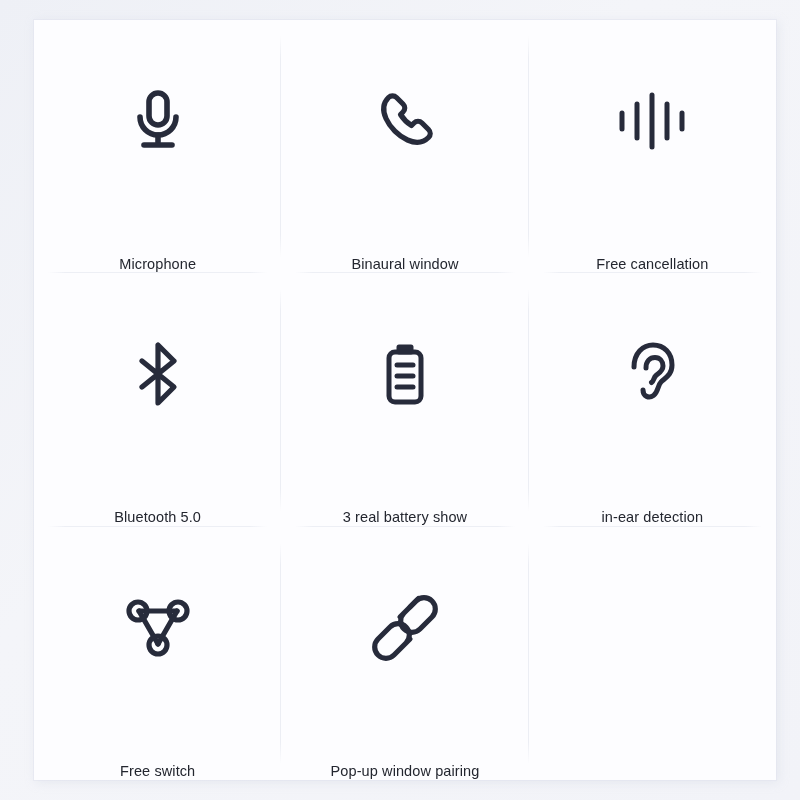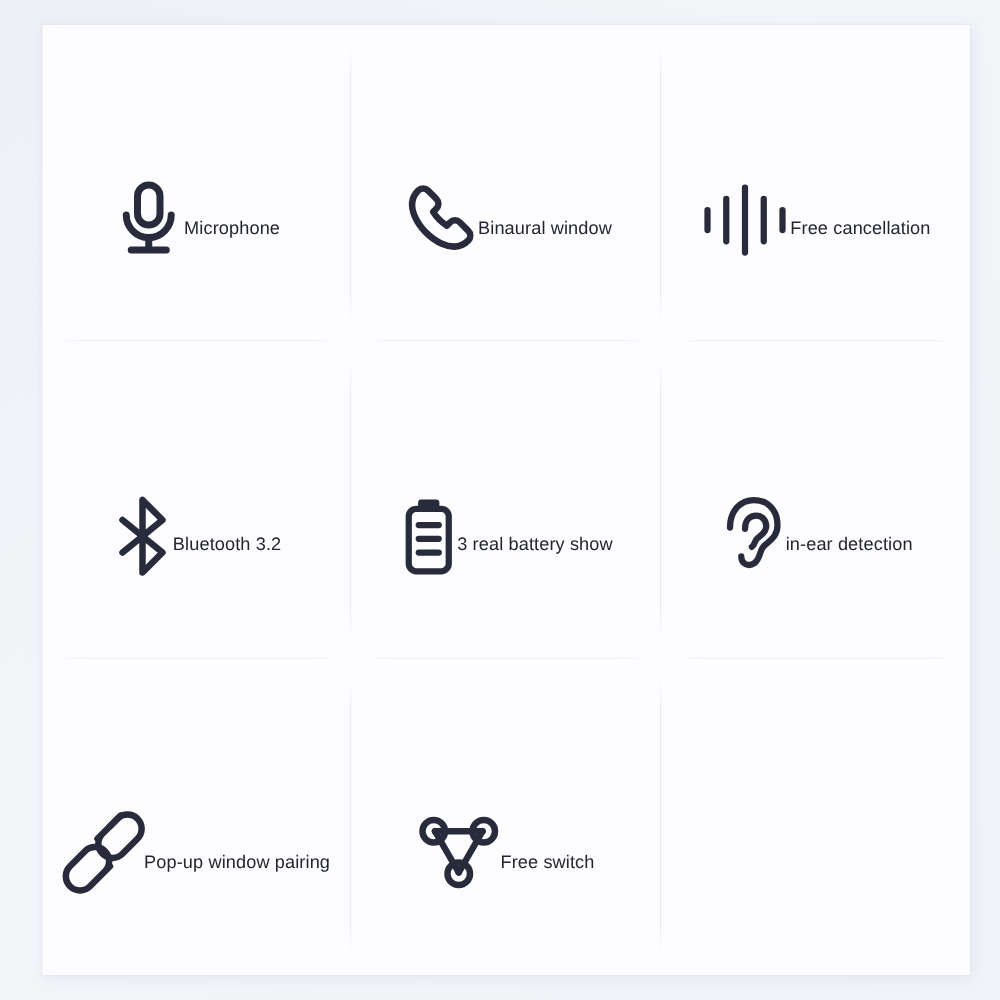--- a/index.html
+++ b/index.html
@@ -41,22 +41,23 @@
     width: 742px;
     height: 760px;
     display: grid;
     grid-template-columns: repeat(3, 1fr);
     grid-template-rows: repeat(3, 1fr);
   }
 
   .cell {
     position: relative;
     display: flex;
+    flex-direction: column;
     align-items: center;
-    justify-content: center;
+    justify-content: space-between;
     box-sizing: border-box;
     padding-top: 58px;
   }
 
   
   .cell.col-0::after,
   .cell.col-1::after {
     content: "";
     position: absolute;
     right: 0;
@@ -151,21 +152,21 @@
         </div>
         <div class="feature-label">Free cancellation</div>
       </div>
 
       <div class="cell row-1 col-0">
         <div class="icon-wrap">
           <svg width="48" height="66" viewBox="0 0 48 66" fill="none" stroke="#272b3b" stroke-width="5.2" stroke-linecap="round" stroke-linejoin="round">
             <path d="M24 4 L24 62 L40 46 L8 20 M8 46 L40 20 L24 4"></path>
           </svg>
         </div>
-        <div class="feature-label">Bluetooth 3.2</div>
+        <div class="feature-label">Bluetooth 5.0</div>
       </div>
 
       <div class="cell row-1 col-1">
         <div class="icon-wrap">
           <svg width="46" height="68" viewBox="0 0 46 68" fill="none" stroke="#272b3b" stroke-width="5" stroke-linecap="round" stroke-linejoin="round">
             <path d="M17 7 h12 v5 h-12 z"></path>
             <rect x="7" y="12" width="32" height="50" rx="6" ry="6"></rect>
             <line x1="15" y1="25" x2="31" y2="25"></line>
             <line x1="15" y1="36" x2="31" y2="36"></line>
             <line x1="15" y1="47" x2="31" y2="47"></line>
@@ -177,43 +178,43 @@
       <div class="cell row-1 col-2">
         <div class="icon-wrap">
           <svg width="54" height="68" viewBox="0 0 54 68" fill="none" stroke="#272b3b" stroke-width="5" stroke-linecap="round" stroke-linejoin="round">
             <path d="M9 27 C9 13 18 5 28 5 C39 5 47 13 47 25 C47 35 40 38 36 42
                      C32.5 45.5 33.5 52 28.5 55.5 C24 58.7 18 56.5 18 50"></path>
             <path d="M21 28 C21 21 25 17.5 30 17.5 C35 17.5 38 21.5 38 26
                      C38 31 33.5 33.5 31 35.5 C28.5 37.5 29 41 26.5 42.5"></path>
           </svg>
         </div>
         <div class="feature-label">in-ear detection</div>
-      </div>
-
-      <div class="cell row-2 col-1">
-        <div class="icon-wrap">
-          <svg width="64" height="64" viewBox="0 0 64 64" fill="none" stroke="#272b3b" stroke-width="5.2" stroke-linecap="round" stroke-linejoin="round">
-            <path d="M37 11 L45.5 2.5"></path>
-            <path d="M27 21 L43 5 A11.3 11.3 0 0 1 59 21 L47 33 A11.3 11.3 0 0 1 31 17"></path>
-            <path d="M37 43 L21 59 A11.3 11.3 0 0 1 5 43 L17 31 A11.3 11.3 0 0 1 33 47"></path>
-          </svg>
-        </div>
-        <div class="feature-label">Pop-up window pairing</div>
       </div>
 
       <div class="cell row-2 col-0">
         <div class="icon-wrap">
           <svg width="66" height="62" viewBox="0 0 66 62" fill="none" stroke="#272b3b" stroke-width="5.2" stroke-linecap="round" stroke-linejoin="round">
             <line x1="14" y1="14" x2="52" y2="14"></line>
             <line x1="14" y1="14" x2="33" y2="47"></line>
             <line x1="52" y1="14" x2="33" y2="47"></line>
             <circle cx="13" cy="14" r="9"></circle>
             <circle cx="53" cy="14" r="9"></circle>
             <circle cx="33" cy="48" r="9"></circle>
           </svg>
         </div>
         <div class="feature-label">Free switch</div>
       </div>
 
+      <div class="cell row-2 col-1">
+        <div class="icon-wrap">
+          <svg width="64" height="64" viewBox="0 0 64 64" fill="none" stroke="#272b3b" stroke-width="5.2" stroke-linecap="round" stroke-linejoin="round">
+            <path d="M37 11 L45.5 2.5"></path>
+            <path d="M27 21 L43 5 A11.3 11.3 0 0 1 59 21 L47 33 A11.3 11.3 0 0 1 31 17"></path>
+            <path d="M37 43 L21 59 A11.3 11.3 0 0 1 5 43 L17 31 A11.3 11.3 0 0 1 33 47"></path>
+          </svg>
+        </div>
+        <div class="feature-label">Pop-up window pairing</div>
+      </div>
+
 
     </div>
   </div>
 </div>
 
 </body></html>

